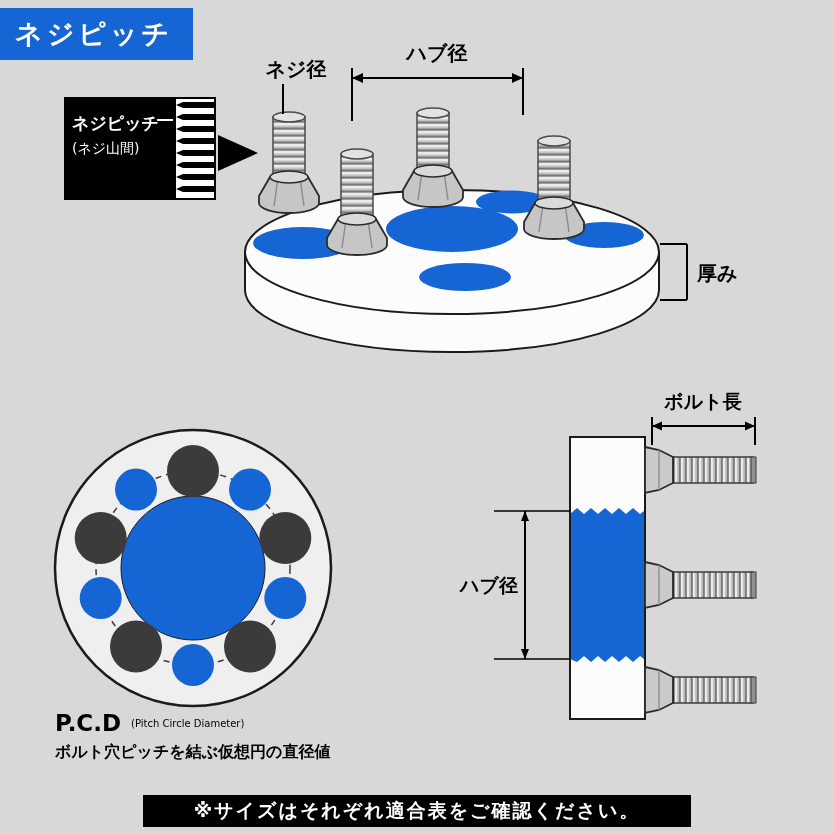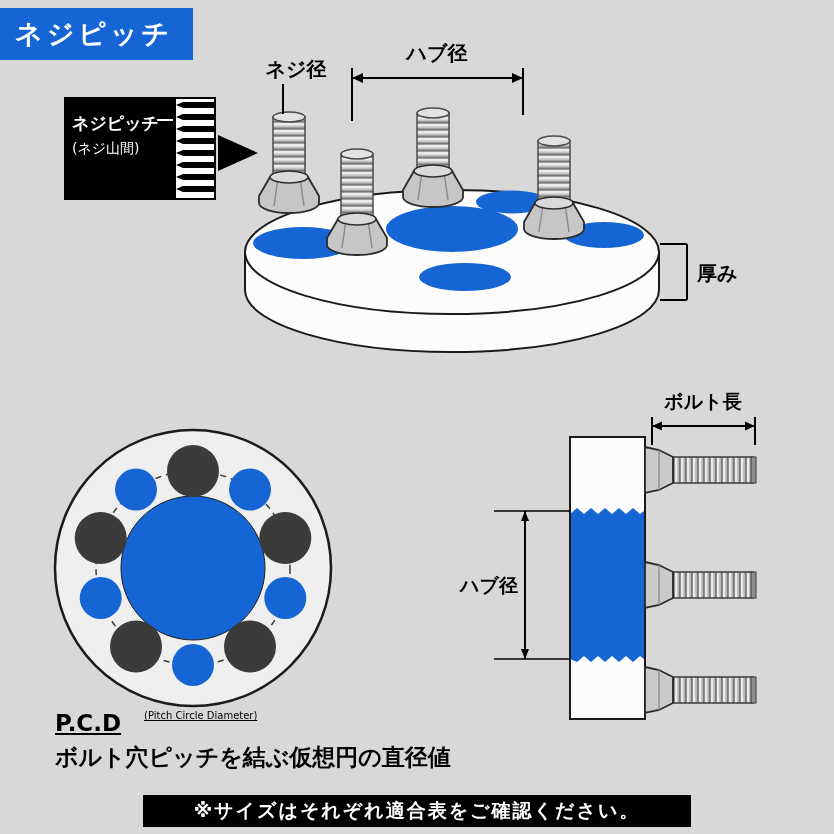--- a/index.html
+++ b/index.html
@@ -23,24 +23,24 @@
   .top-diagram  { left: 0;     top: 0; }
   .front-view   { left: 28px;  top: 418px; }
   .side-view    { left: 430px; top: 382px; }
 
   .svg-label { font-weight: bold; fill: #000; }
   .svg-label-white { font-weight: bold; fill: #fff; }
   .fill-blue { fill: #1566d4; }
   .fill-dark { fill: #3b3b3b; }
 
   .pcd-block { position: absolute; left: 55px; top: 710px; }
-  .pcd-title-row { display: flex; align-items: flex-start; gap: 23px; text-decoration: underline; }
+  .pcd-title-row { display: flex; align-items: center; gap: 10px; }
   .pcd-title { font-size: 23px; font-weight: bold; }
   .pcd-sub { font-size: 10px; font-weight: normal; }
-  .pcd-desc { margin-top: 6px; font-size: 23px; font-weight: bold; }
+  .pcd-desc { margin-top: 6px; font-size: 16px; font-weight: bold; }
 
   .side-caption {
     position: absolute; left: 438px; top: 748px;
     font-size: 18px; font-weight: bold;
   }
   .footer-bar {
     position: absolute; left: 143px; top: 795px;
     width: 548px; height: 32px; background: #000;
     display: flex; align-items: center; justify-content: center;
   }

